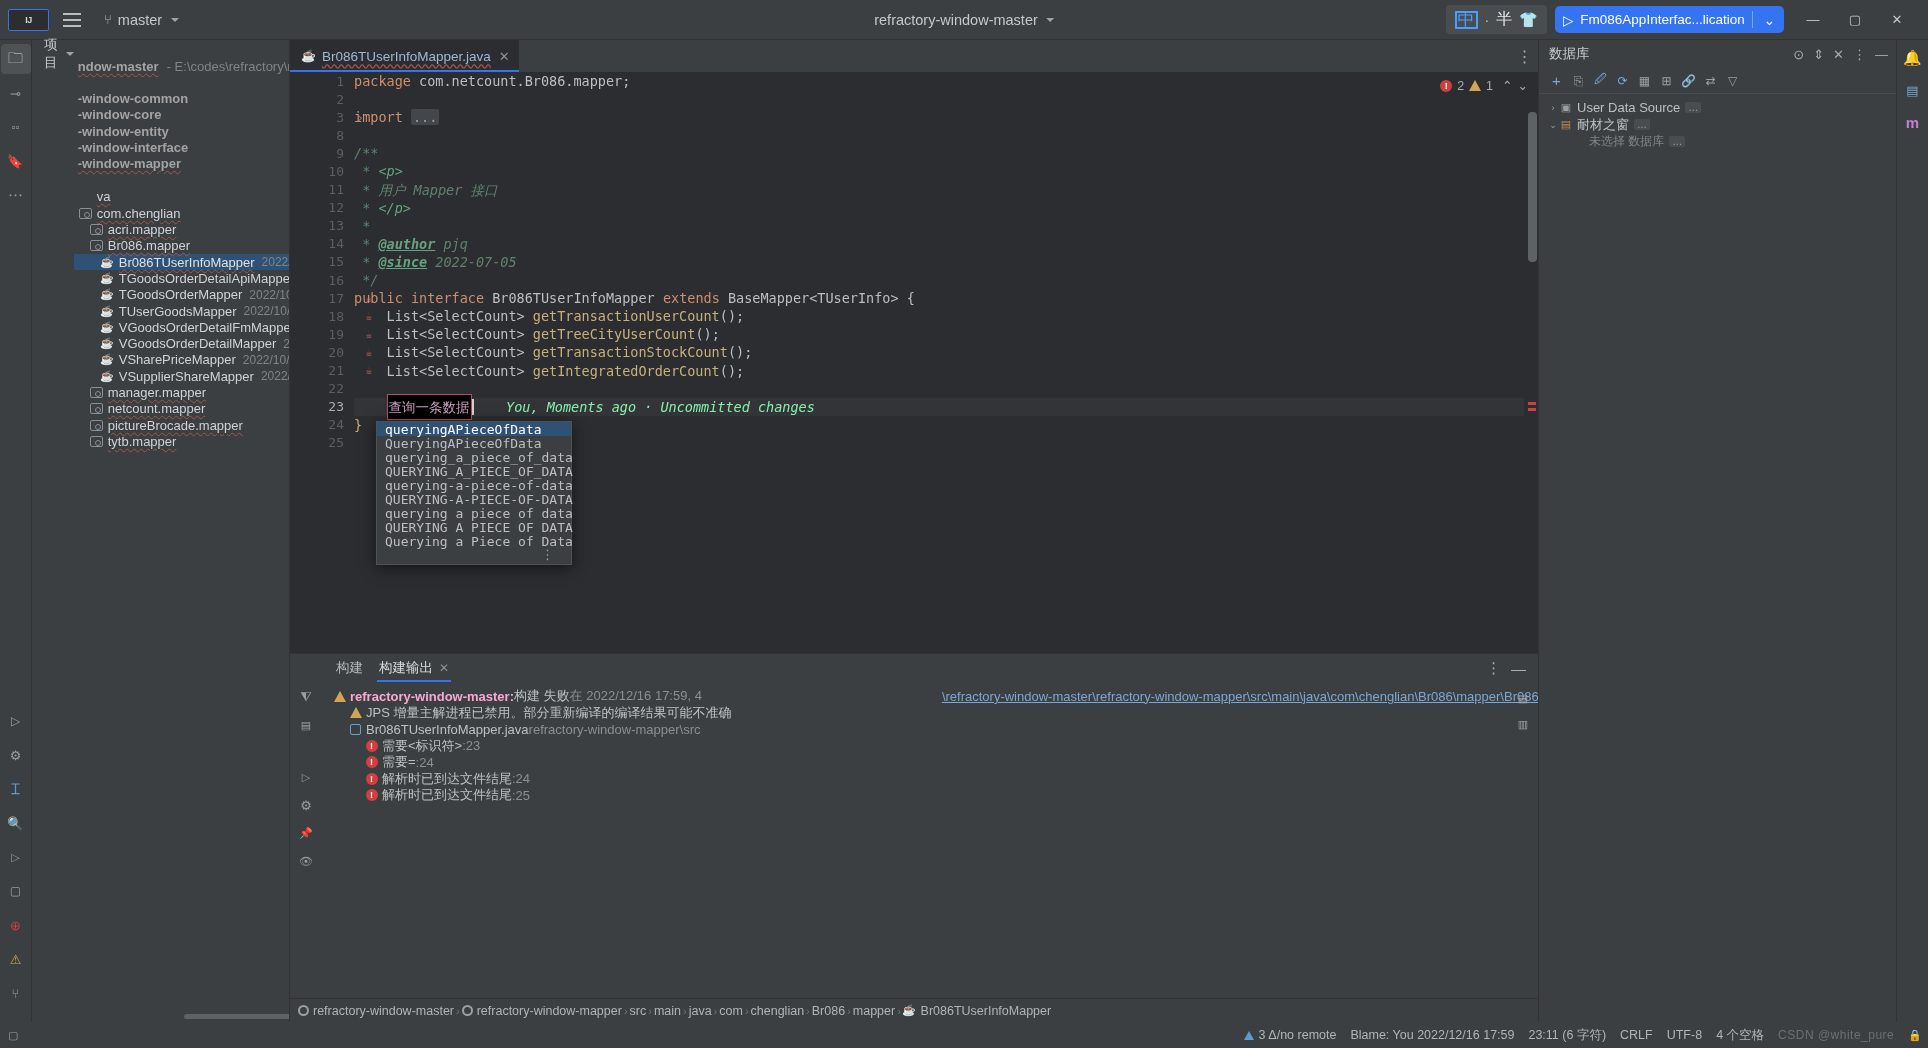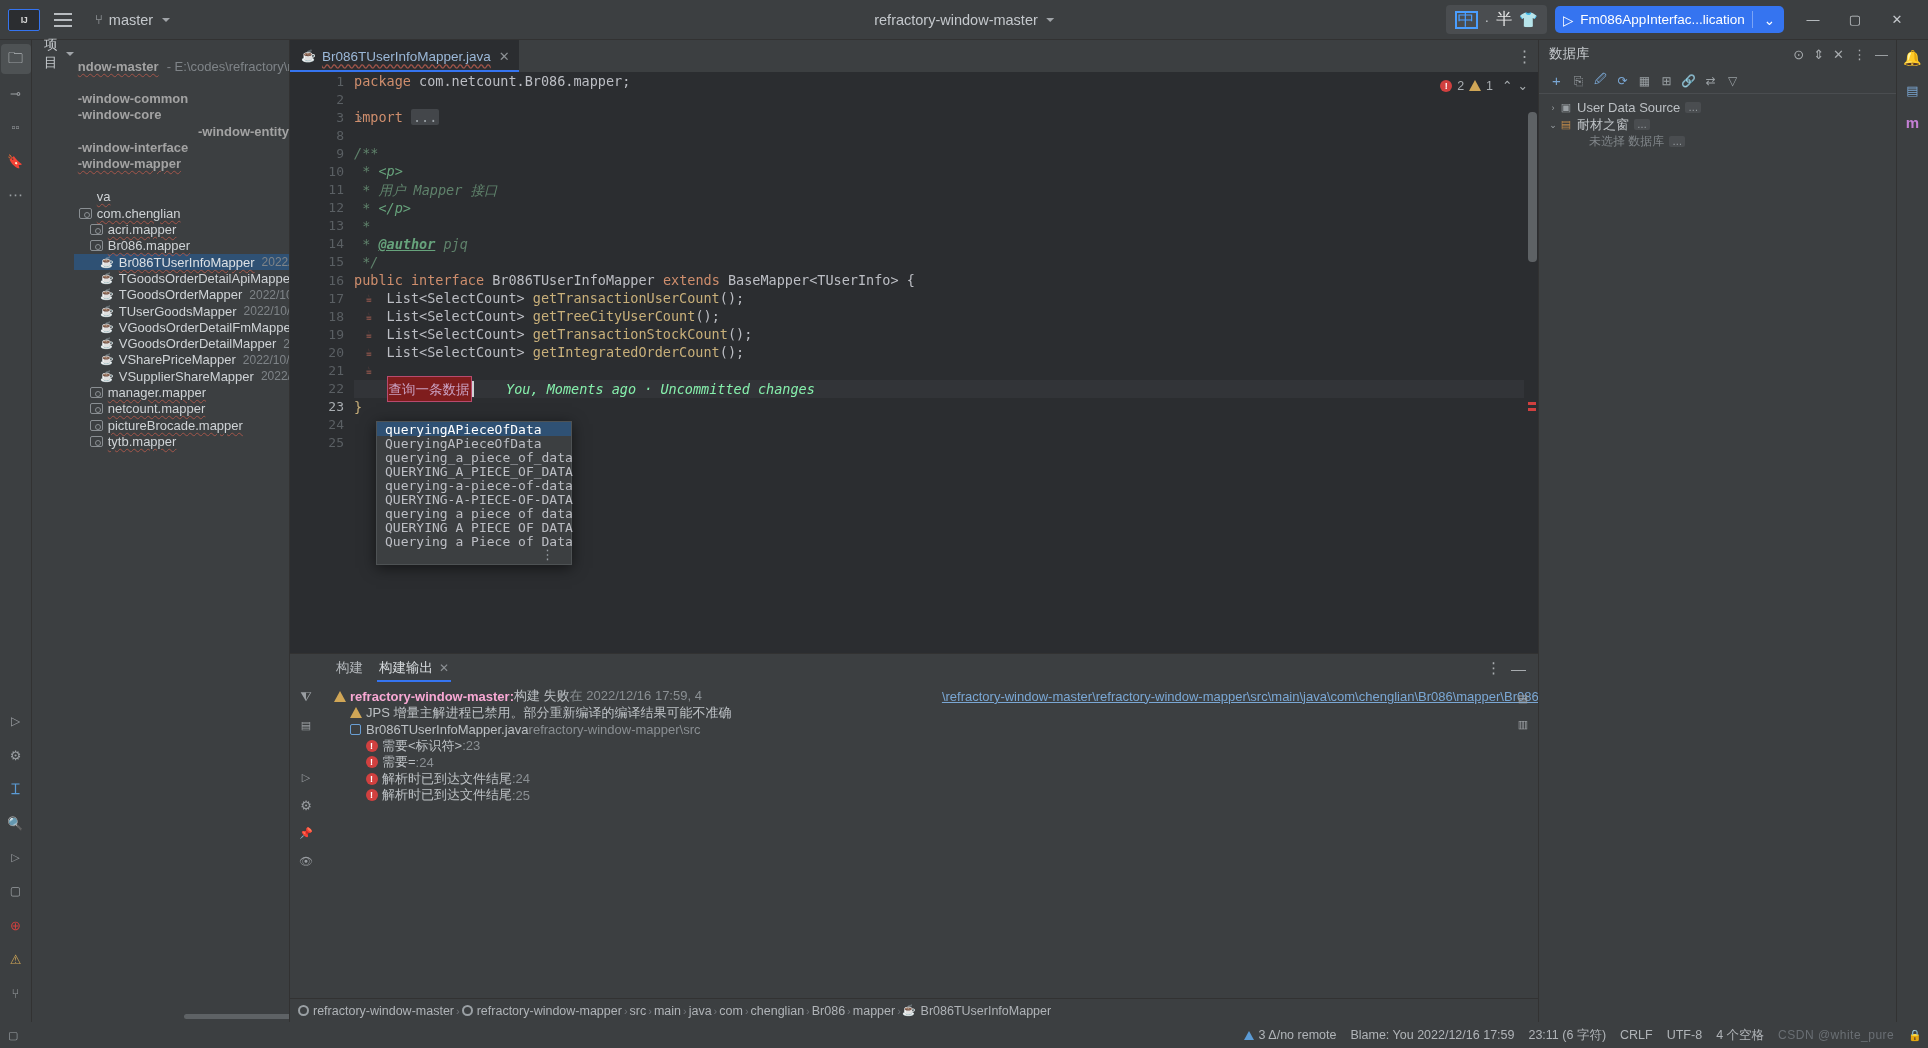--- a/index.html
+++ b/index.html
@@ -12,21 +12,21 @@
   }
   .app { position: relative; width: 1928px; height: 1048px; background: #2b2d30; display: flex; flex-direction: column; }
 
   
   .titlebar {
     height: 40px; background: #3c3f41; display: flex; align-items: center;
     flex: 0 0 40px; position: relative; border-bottom: 1px solid #323232;
   }
   .tb-left { display: flex; align-items: center; gap: 6px; padding-left: 8px; }
   .ij-logo {
-    width: 32px; height: 22px; border: 1px solid #3574f0; border-radius: 2px;
+    width: 41px; height: 22px; border: 1px solid #3574f0; border-radius: 2px;
     background: #2b2d30; color: #d5d5d5; font-size: 9px; font-weight: bold;
     display: flex; align-items: center; justify-content: center;
     font-family: "Liberation Sans", sans-serif; letter-spacing: -0.5px;
   }
   .hamburger { width: 34px; height: 30px; display: flex; flex-direction: column; gap: 4px; align-items: center; justify-content: center; }
   .hamburger i { width: 18px; height: 2px; background: #b8bcc0; display: block; }
   .branch-widget { display: flex; align-items: center; gap: 6px; padding: 3px 9px; color: #c4c8cc; font-size: 14.5px; border-radius: 4px; }
   .chev { width: 0; height: 0; border-left: 4px solid transparent; border-right: 4px solid transparent; border-top: 4px solid #a0a4a8; margin-left: 3px; }
   .tb-center { position: absolute; left: 50%; transform: translateX(-50%); display: flex; align-items: center; gap: 5px; color: #c4c8cc; font-size: 14.5px; padding: 3px 9px; border-radius: 4px;}
   .tb-right { margin-left: auto; display: flex; align-items: center; gap: 8px; padding-right: 10px; }
@@ -100,21 +100,21 @@
 
   .err-marks { position: absolute; top: 6px; right: 10px; display: flex; align-items: center; gap: 5px; font-size: 12.5px; color: #a9aeb2; z-index: 6;}
   .badge-dot { width: 12px; height: 12px; border-radius: 50%; display: inline-flex; align-items: center; justify-content: center; font-size: 9px; color: #fff; font-weight: bold;}
   .badge-err { background: #d1403f; }
   .tri-warn { width: 0; height: 0; border-left: 6px solid transparent; border-right: 6px solid transparent; border-bottom: 11px solid #d0a656; }
   .right-gutter { width: 14px; flex: 0 0 14px; background: #2b2d30; position: relative; }
   .rg-err { position: absolute; right: 2px; width: 8px; height: 3px; background: #d1403f;}
 
   
   .inline-hint { color: #86efac; font-style: italic; }
-  .chip-cn { background: #7f1d1d; color: #c9a0c0; border: 1px solid #b84a6e; padding: 4px 1px; }
+  .chip-cn { background: #000000; color: #c9a0c0; border: 1px solid #b84a6e; padding: 4px 1px; }
 
   
   .ac-popup {
     position: absolute; left: 86px; top: 349px; width: 196px;
     background: #3c3f41; border: 1px solid #4e5254; box-shadow: 0 3px 14px rgba(0,0,0,.55);
     z-index: 40; font-family: "DejaVu Sans Mono", monospace; font-size: 13px;
     padding-bottom: 16px;
   }
   .ac-item { height: 14px; display: flex; align-items: center; padding-left: 8px; color: #bcbec4; white-space: nowrap; }
   .ac-item.sel { background: #2f5174; color: #ffffff; }
@@ -258,21 +258,21 @@
           <span class="tpath">- E:\codes\refractory\refractory-w</span>
         </div>
         <div style="height:16px"></div>
         <div id="modules">
             <div class="trow bold" style="padding-left: 4px;">
               <span class="tname">-window-common</span>
             </div>
             <div class="trow bold" style="padding-left: 4px;">
               <span class="tname">-window-core</span>
             </div>
-            <div class="trow bold" style="padding-left: 4px; justify-content: flex-end;">
+            <div class="trow bold" style="padding-left: 4px;">
               <span class="tname">-window-entity</span>
             </div>
             <div class="trow bold" style="padding-left: 4px;">
               <span class="tname">-window-interface</span>
             </div>
             <div class="trow bold" style="padding-left: 4px;">
               <span class="tname squig">-window-mapper</span>
             </div>
           </div>
         <div style="height:17px"></div>
@@ -478,20 +478,21 @@
               <div class="cline"><span class="k">package </span><span class="punct">com.netcount.Br086.mapper;</span></div>
               <div class="cline"></div>
               <div class="cline"><span class="k">import </span><span class="foldellipsis">...</span></div>
               <div class="cline"></div>
               <div class="cline"><span class="cm">/**</span></div>
               <div class="cline"><span class="cm"> * </span><span class="tag">&lt;p&gt;</span></div>
               <div class="cline"><span class="cm"> * 用户 Mapper 接口</span></div>
               <div class="cline"><span class="cm"> * </span><span class="tag">&lt;/p&gt;</span></div>
               <div class="cline"><span class="cm"> *</span></div>
               <div class="cline"><span class="cm"> * </span><span class="doctag">@author</span><span class="cm"> pjq</span></div>
+              <div class="cline"><span class="cm"> * </span><span class="doctag">@since</span><span class="cm"> 2022-07-05</span></div>
               <div class="cline"><span class="cm"> */</span></div>
               <div class="cline"><span class="k">public </span><span class="k">interface </span><span class="ty">Br086TUserInfoMapper </span><span class="k">extends </span><span class="ty">BaseMapper&lt;TUserInfo&gt; {</span></div>
               <div class="cline"><span class="ty">    List&lt;SelectCount&gt; </span><span class="fn">getTransactionUserCount</span><span class="punct">();</span></div>
               <div class="cline"><span class="ty">    List&lt;SelectCount&gt; </span><span class="fn">getTreeCityUserCount</span><span class="punct">();</span></div>
               <div class="cline"><span class="ty">    List&lt;SelectCount&gt; </span><span class="fn">getTransactionStockCount</span><span class="punct">();</span></div>
               <div class="cline"><span class="ty">    List&lt;SelectCount&gt; </span><span class="fn">getIntegratedOrderCount</span><span class="punct">();</span></div>
               <div class="cline"></div>
               <div class="cline hl"><span>    </span><span class="chip-cn">查询一条数据</span><span style="border-left: 2px solid rgb(207, 211, 214); margin-left: 0px;"></span><span class="inline-hint">    You, Moments ago · Uncommitted changes</span></div>
               <div class="cline"><span class="brace">}</span></div>
               <div class="cline"></div>

